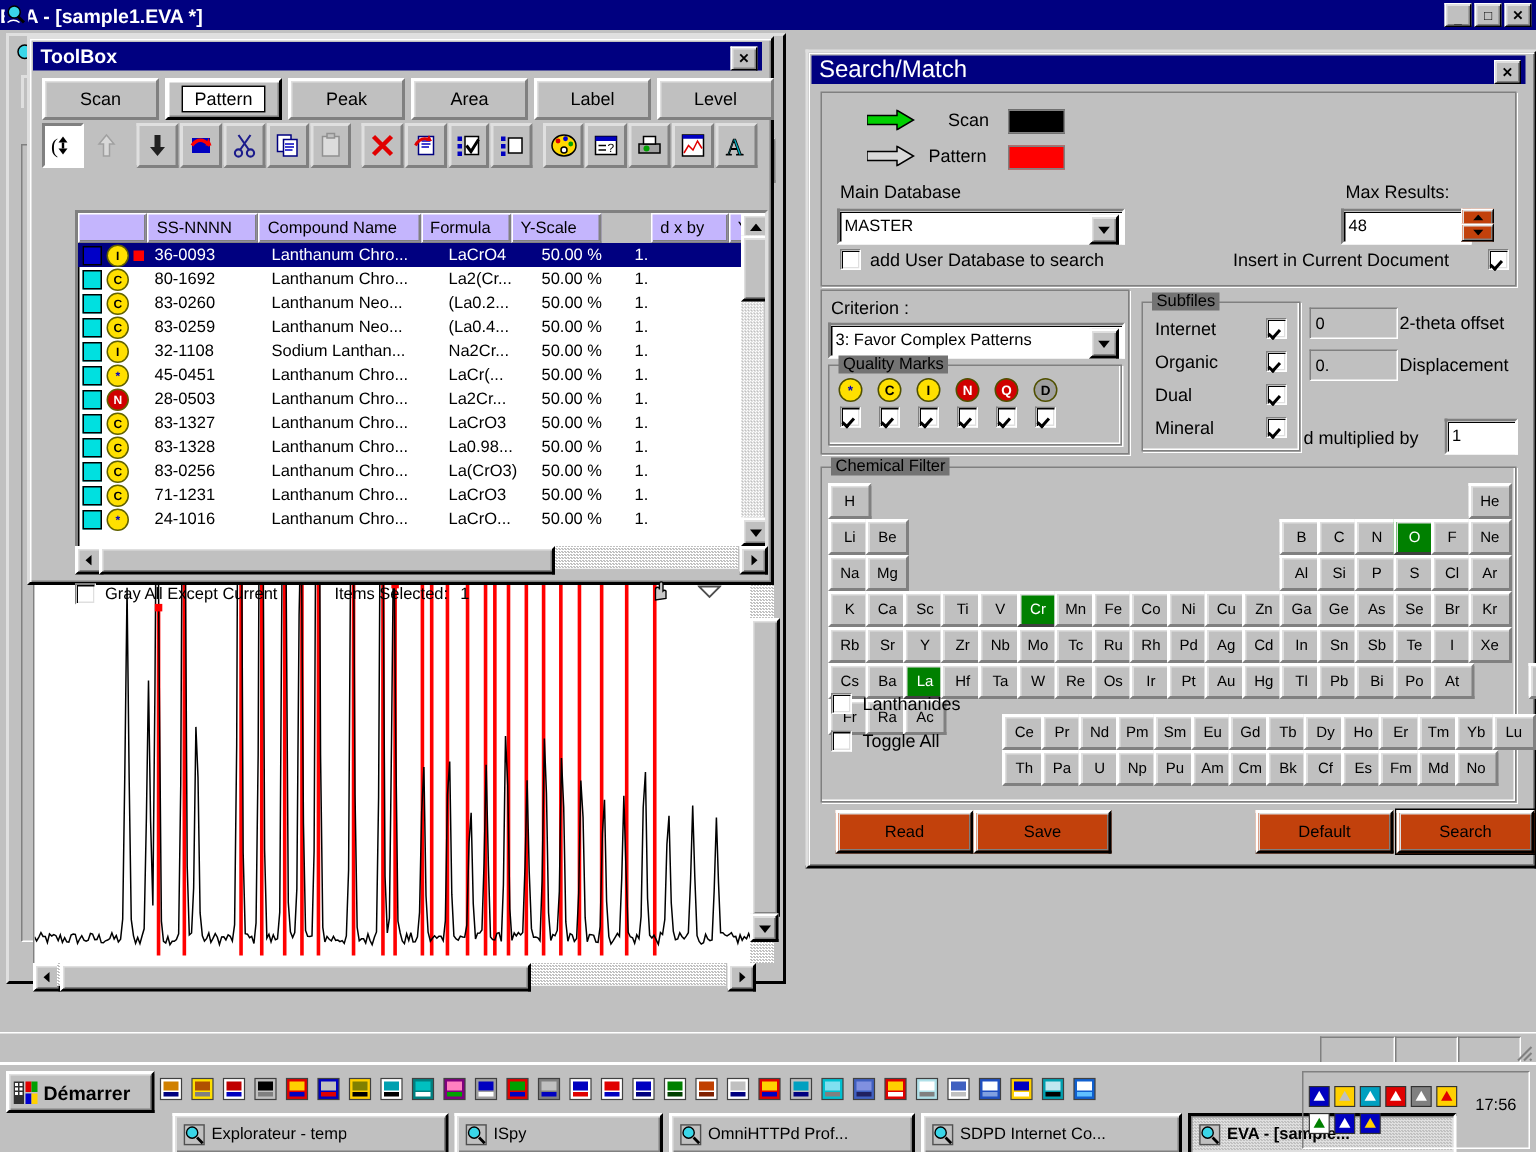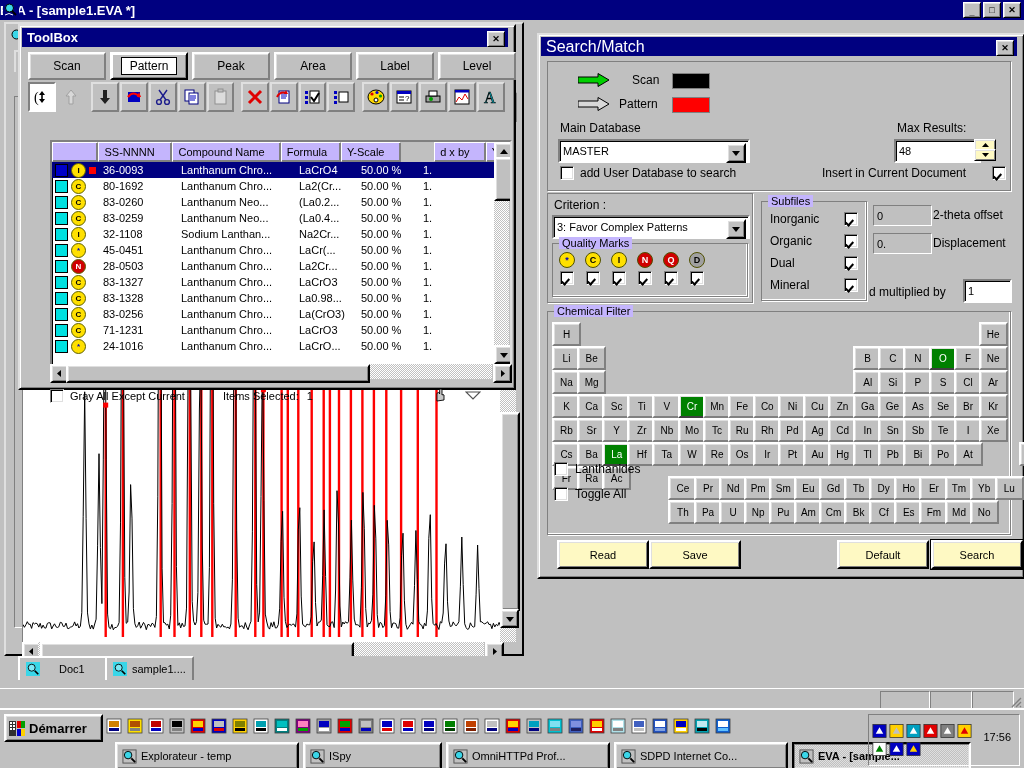--- a/index.html
+++ b/index.html
@@ -5,33 +5,33 @@
   html,body{margin:0;padding:0;}
   body{
     width:1024px;height:768px;overflow:hidden;
     font-family:"Liberation Sans", sans-serif;
     font-size:11px;
     background:#c0c0c0;
     -webkit-font-smoothing:none;
   }
   .app{position:absolute;left:0;top:0;width:1024px;height:768px;background:#c0c0c0;}
   .btn{
-    background:#fef9c3;
+    background:#c2410c;
     border:2px solid;border-color:#ffffff #000000 #000000 #ffffff;
     box-shadow:inset 1px 1px 0 #dfdfdf, inset -1px -1px 0 #808080;
     display:flex;align-items:center;justify-content:center;
     font-size:11px;color:#000;cursor:default;user-select:none;
   }
   .groupbox{
     border:1px solid #808080;
     box-shadow:1px 1px 0 #ffffff, inset -1px -1px 0 #ffffff;
     position:absolute;
   }
   .gbtitle{
-    position:absolute;top:-7px;left:6px;background:#c4b5fd;padding:0 3px;
+    position:absolute;top:-7px;left:6px;background:#737373;padding:0 3px;
     font-size:11px;color:#000;white-space:nowrap;
   }
   .chk{
     width:12px;height:12px;background:#fff;
     border:1px solid;border-color:#808080 #ffffff #ffffff #808080;
     box-shadow:inset 1px 1px 0 #000, inset -1px -1px 0 #dfdfdf;
     position:relative;flex:0 0 auto;
   }
   .chk.on::after{
     content:"";position:absolute;left:2px;top:5px;width:3px;height:6px;
@@ -728,21 +728,21 @@
               <div class="chk on"></div>
             </div>
           </div>
       </div>
     </div>
 
     <div class="groupbox" style="left:222px;top:166px;width:104px;height:98px;">
       <span class="gbtitle">Subfiles</span>
       <div id="subHost" style="position:absolute;left:8px;top:6px;">
           <div style="display: flex; align-items: center; height: 22px; width: 88px; justify-content: space-between;">
-            <span style="font-size: 12px;">Inorganic</span>
+            <span style="font-size: 12px;">Internet</span>
             <div class="chk on"></div>
           </div>
           <div style="display: flex; align-items: center; height: 22px; width: 88px; justify-content: space-between;">
             <span style="font-size: 12px;">Organic</span>
             <div class="chk on"></div>
           </div>
           <div style="display: flex; align-items: center; height: 22px; width: 88px; justify-content: space-between;">
             <span style="font-size: 12px;">Dual</span>
             <div class="chk on"></div>
           </div>
@@ -891,38 +891,20 @@
       <span>Save</span>
     </div>
     <div class="btn smbtn" style="left:298px;top:505px;width:88px;">
       <span>Default</span>
     </div>
     <div class="btn smbtn def" style="left:392px;top:505px;width:88px;">
       <span>Search</span>
     </div>
   </div>
 
-  <div id="mdiTabs">
-      <div class="mditab" style="left: 14px;">
-        <svg width="14" height="14" viewBox="0 0 16 16">
-          <rect x="0" y="0" width="16" height="16" fill="#3ad6e8"></rect>
-          <circle cx="6.5" cy="6.5" r="4" fill="#7fe8f5" stroke="#000"></circle>
-          <path d="M10 10 L14 14" stroke="#000" stroke-width="2"></path>
-        </svg>
-        <span style="padding: 0px 14px;">Doc1</span>
-      </div>
-      <div class="mditab" style="left: 101px; z-index: 2;">
-        <svg width="14" height="14" viewBox="0 0 16 16">
-          <rect x="0" y="0" width="16" height="16" fill="#3ad6e8"></rect>
-          <circle cx="6.5" cy="6.5" r="4" fill="#7fe8f5" stroke="#000"></circle>
-          <path d="M10 10 L14 14" stroke="#000" stroke-width="2"></path>
-        </svg>
-        <span style="">sample1....</span>
-      </div>
-    </div>
 
   <div id="statusbar">
     <span class="stxt">For Help, press F1</span>
     <div class="spanel" style="position:absolute;left:880px;top:2px;width:48px;"></div>
     <div class="spanel" style="position:absolute;left:930px;top:2px;width:40px;"></div>
     <div class="spanel" style="position:absolute;left:972px;top:2px;width:40px;"></div>
     <svg style="position:absolute;right:2px;bottom:1px;" width="14" height="14" viewBox="0 0 14 14">
       <path d="M13 4 L4 13 M13 8 L8 13 M13 12 L12 13" stroke="#808080" stroke-width="1.4"></path>
     </svg>
   </div>

